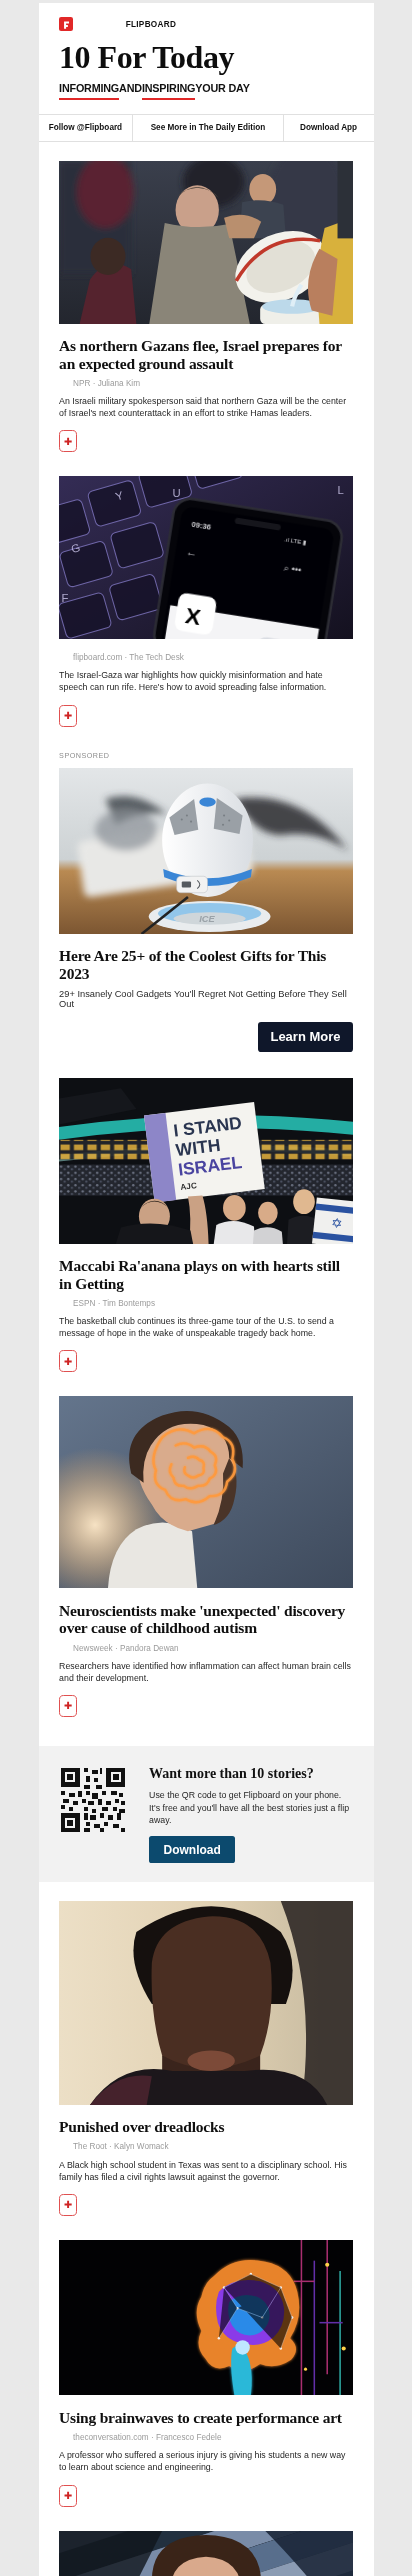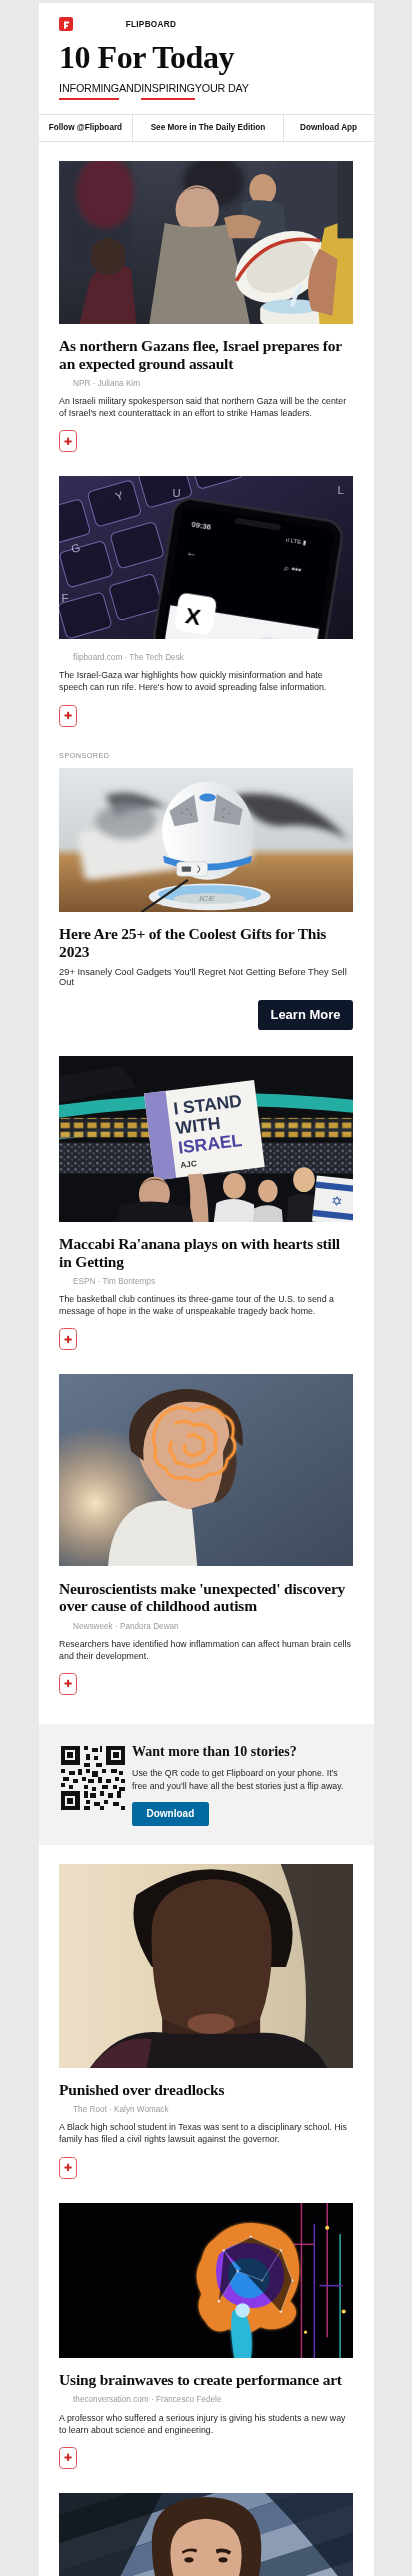--- a/index.html
+++ b/index.html
@@ -6,21 +6,21 @@
   body { background:#e9e9e9; font-family:"Liberation Sans", sans-serif; color:#1a1a1a; }
   .page { width:412px; margin:0 auto; padding:3.1px 0 0 0; background:#e9e9e9; }
   .email { width:335px; margin:0 auto; background:#fff; }
 
   
   .header { padding:14.4px 20.6px 13.4px 20.6px; }
   .brand-row { display:flex; align-items:center; gap:4.6px; margin-bottom:9.3px; }
   .brand-logo { width:14px; height:14px; background:#e12828; border-radius:2.1px; display:flex; align-items:center; justify-content:center; }
   .brand-name { font-weight:bold; font-size:8.2px; letter-spacing:0.3px; color:#111;padding-left:48px; }
   .page-title { font-family:"Liberation Serif", serif; font-weight:bold; font-size:32px; letter-spacing:-0.5px; color:#0d0d0d; line-height:1.05; margin-bottom:7.2px; }
-  .tagline { font-size:10.8px; font-weight:normal; letter-spacing:-0.2px; color:#111; }
+  .tagline { font-size:10.8px; font-weight:bold; letter-spacing:-0.2px; color:#111; }
   .tagline span { display:inline-block; padding-bottom:4.6px; }
   .tagline .u { border-bottom:2.6px solid #e12828; }
 
   
   .nav { display:flex; border-top:0.5px solid #e0e0e0; border-bottom:0.5px solid #e0e0e0; }
   .nav a { display:block; text-align:center; padding:8.8px 5.2px; font-size:8.2px; font-weight:bold; color:#111; text-decoration:none; }
   .nav a:nth-child(1) { flex:1.05; border-right:0.5px solid #e0e0e0; }
   .nav a:nth-child(2) { flex:1.75; border-right:0.5px solid #e0e0e0; }
   .nav a:nth-child(3) { flex:1; }
 
@@ -31,41 +31,41 @@
   .story-image svg { display:block; width:100%; height:100%; }
   .headline { font-family:"Liberation Serif", serif; font-weight:bold; font-size:15.5px; line-height:1.13; letter-spacing:-0.2px; color:#0f0f0f; margin-bottom:6.7px; cursor:pointer; }
   .byline { font-size:8.2px; color:#9b9b9b; margin-bottom:7.2px;margin-left:14px; }
   .desc { font-size:8.8px; line-height:1.38; color:#262626; margin-bottom:11.3px; }
   .flip-btn { background:#fff; border:0.8px solid #e05050; border-radius:4.6px; width:18px; height:22px; display:flex; align-items:center; justify-content:center; cursor:pointer; }
   .flip-btn span { color:#cf2525; font-size:9.8px; line-height:1; }
 
   
   .art-gaza-crowd       { height:163px; }
   .art-phone-x          { height:163px; }
-  .art-levitating-speaker{ height:144px;font-style:italic; }
+  .art-levitating-speaker{ height:166px;font-style:italic; }
   .art-arena-sign       { height:166px; }
   .art-child-brain      { height:192px; }
   .art-student-portrait { height:204px; }
   .art-digital-brain    { height:155px; }
   .art-retton           { height:147px; }
 
   
   .sponsored { margin-bottom:26px; }
   .sponsored-label { font-size:7.2px; letter-spacing:0.5px; color:#8d8d8d; margin-bottom:8.2px; }
   .sponsored .sub { font-size:9.3px; color:#2a2a2a; margin-bottom:13.4px; }
   .cta-row { display:flex; justify-content:flex-end; }
   .learn-more { background:#0f172a; color:#fff; border:none; border-radius:3.1px; font-size:13px; font-weight:bold; padding:7.2px 12.4px; cursor:pointer; }
 
   
-  .qr-band { background:#f2f2f2; padding:19.6px 20.6px; display:flex; gap:5px; }
+  .qr-band { background:#f2f2f2; padding:19.6px 20.6px; display:flex; gap:22px; }
   .qr-code { width:68px; height:68px; flex:0 0 68px; background:#f2f2f2; }
   .qr-text { flex:1; }
   .qr-title { font-family:"Liberation Serif", serif; font-weight:bold; font-size:14px; color:#111; margin-bottom:7.2px; }
   .qr-desc { font-size:8.8px; line-height:1.4; color:#262626; margin-bottom:10.3px; }
-  .download-btn { background:#0369a1; color:#fff; border:none; border-radius:2.6px; font-size:10px; font-weight:bold; padding:6.2px 14.4px; cursor:pointer; }
+  .download-btn { background:#0c4a6e; color:#fff; border:none; border-radius:2.6px; font-size:12px; font-weight:bold; padding:6.2px 14.4px; cursor:pointer; }
 </style>
 </head>
 <body>
 
 <div class="page">
   <div class="email">
 
     <header class="header">
       <div class="brand-row">
         <span class="brand-logo">

